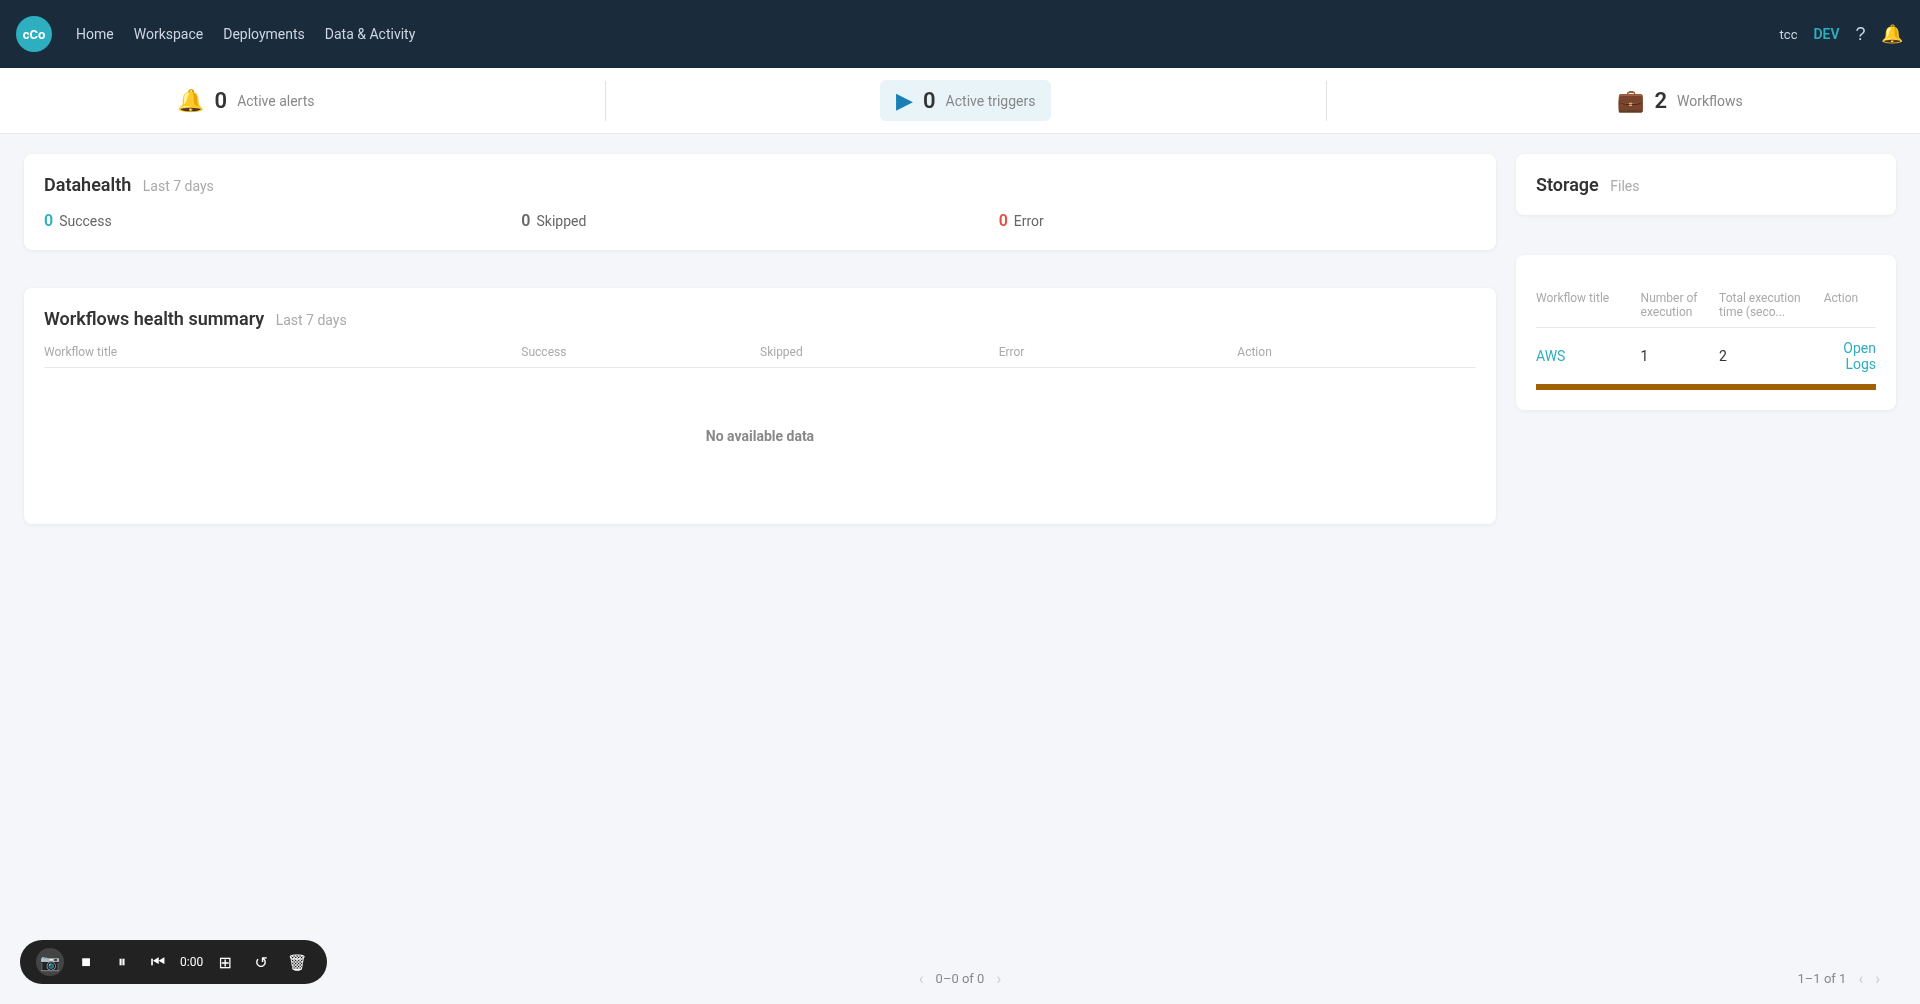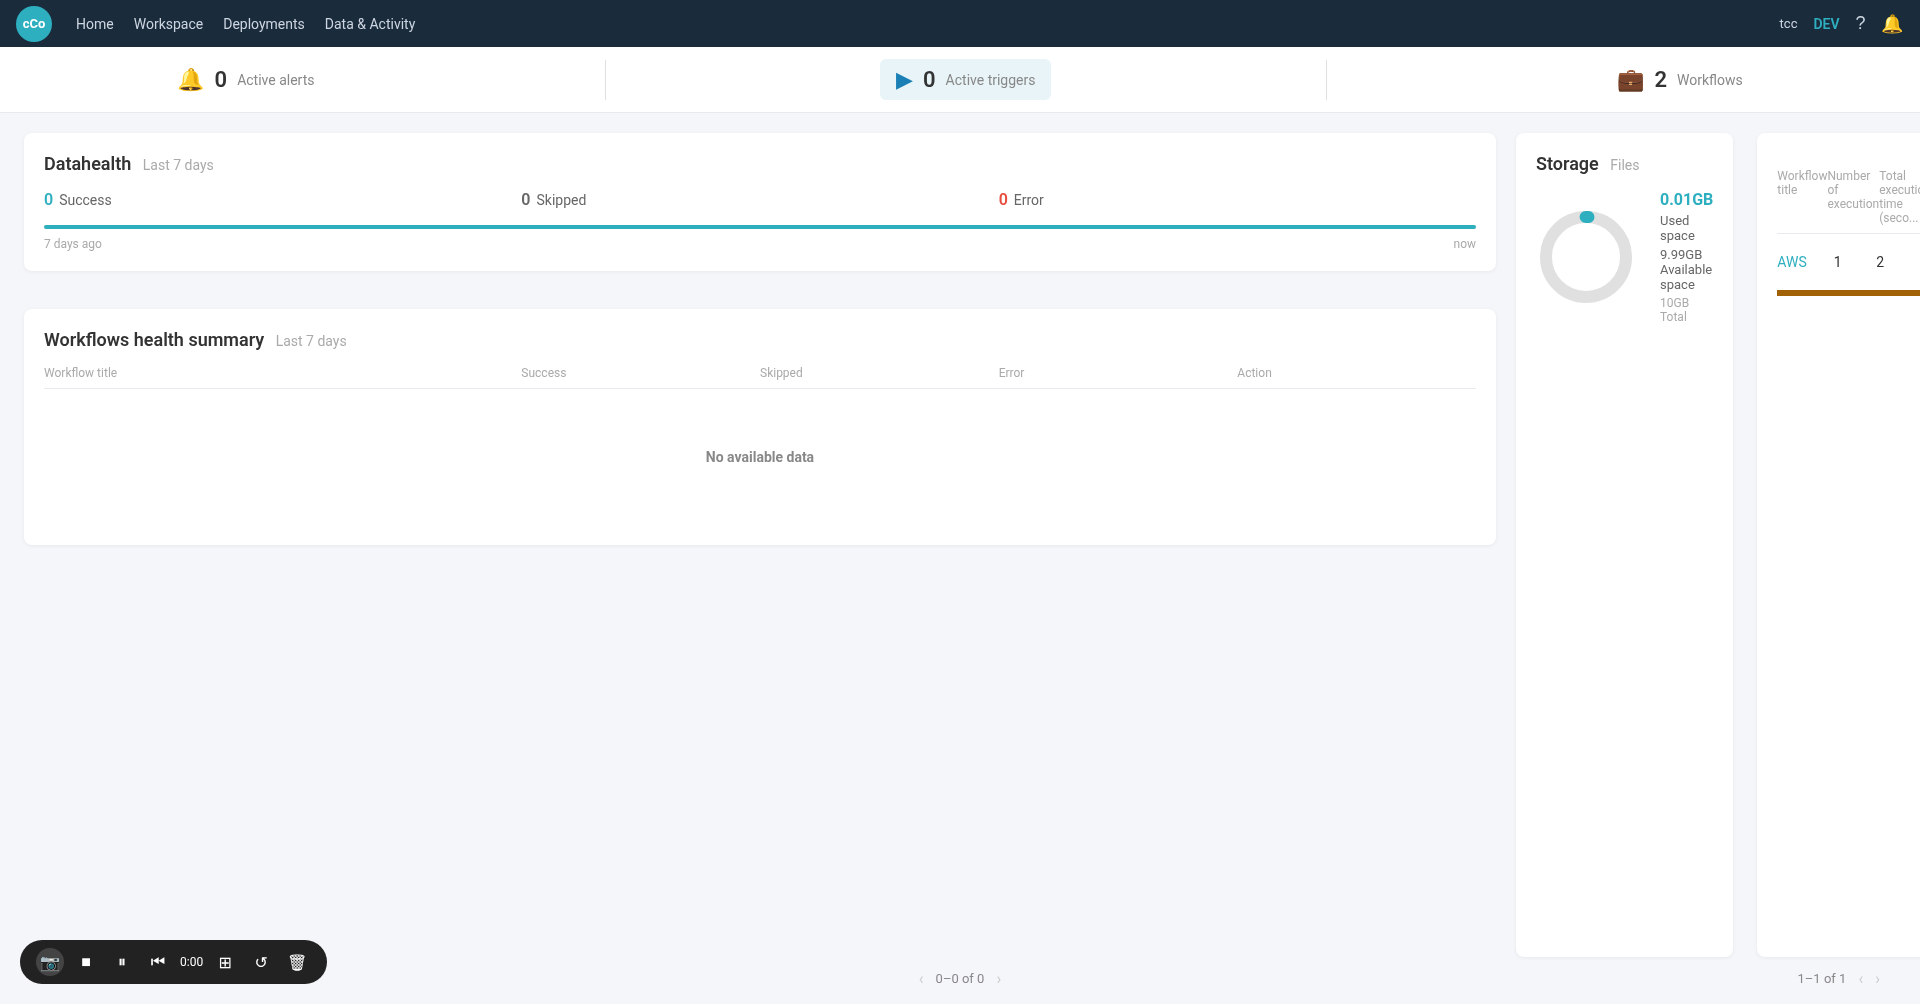--- a/index.html
+++ b/index.html
@@ -3,21 +3,21 @@
   <meta charset="utf-8">
   <style>
     * { margin: 0; padding: 0; box-sizing: border-box; }
     body { font-family: -apple-system, BlinkMacSystemFont, 'Segoe UI', Roboto, sans-serif; background: #f5f6fa; color: #333; font-size: 14px; }
 
     
     .topnav {
       background: #1a2b3c;
       display: flex;
       align-items: center;
-      height: 47px;
+      height: 68px;
       padding: 0 16px;
       gap: 24px;
     }
     .topnav-logo {
       width: 36px; height: 36px;
       background: #2eafc0;
       border-radius: 50%;
       display: flex; align-items: center; justify-content: center;
       color: white; font-weight: bold; font-size: 13px;
     }
@@ -56,21 +56,21 @@
     .summary-count { font-size: 22px; font-weight: 600; color: #333; }
     .summary-label { font-size: 14px; color: #888; }
     .summary-divider { width: 1px; height: 40px; background: #e0e0e0; }
 
     
     .main-content {
       display: flex; gap: 20px; padding: 20px 24px;
       min-height: calc(100vh - 140px);
     }
     .left-panel { flex: 1; display: flex; flex-direction: column; gap: 38px; }
-    .right-panel { width: 380px; display: flex; gap: 24px; }
+    .right-panel { width: 380px; display: flex; flex-direction: column; gap: 40px; }
 
     
     .card {
       background: white; border-radius: 8px; padding: 20px;
       box-shadow: 0 1px 4px rgba(0,0,0,0.06);
     }
 
     
     .section-title { font-size: 18px; font-weight: 600; color: #333; display: inline; }
     .section-subtitle { font-size: 14px; color: #aaa; margin-left: 8px; }
@@ -233,29 +233,20 @@
         </div>
         <div class="stat-item">
           <span class="stat-number skipped">0</span>
           <span class="stat-label">Skipped</span>
         </div>
         <div class="stat-item">
           <span class="stat-number error">0</span>
           <span class="stat-label">Error</span>
         </div>
       </div>
-      <div class="datahealth-bar-container">
-        <div class="datahealth-bar">
-          <div class="datahealth-bar-fill"></div>
-        </div>
-        <div class="bar-labels">
-          <span>7 days ago</span>
-          <span>now</span>
-        </div>
-      </div>
     </div>
 
     <div class="card">
       <div>
         <span class="section-title">Workflows health summary</span>
         <span class="section-subtitle">Last 7 days</span>
       </div>
       <div class="table-container">
         <div class="table-header">
           <span class="table-header-cell">Workflow title</span>
@@ -269,36 +260,20 @@
     </div>
 
   </div>
 
   <div class="right-panel">
 
     <div class="card">
       <div>
         <span class="section-title">Storage</span>
         <span class="section-subtitle">Files</span>
-      </div>
-      <div class="storage-content">
-        <div class="donut-container">
-          <svg class="donut-svg" viewBox="0 0 100 100">
-            <circle cx="50" cy="50" r="40" fill="none" stroke="#e0e0e0" stroke-width="12"></circle>
-            <circle cx="50" cy="50" r="40" fill="none" stroke="#2eafc0" stroke-width="12" stroke-dasharray="2.5 248" stroke-linecap="round" transform="rotate(-90 50 50)"></circle>
-          </svg>
-        </div>
-        <div class="storage-legend">
-          <span class="used-space">0.01GB</span>
-          <span class="used-label">Used space</span>
-          <span class="available-space">
-            <span>9.99GB</span> <span>Available space</span>
-          </span>
-          <span class="total-space">10GB Total</span>
-        </div>
       </div>
     </div>
 
     <div class="card">
       <div class="executions-table">
         <div class="exec-table-header">
           <span class="exec-header-cell">Workflow title</span>
           <span class="exec-header-cell">Number of execution</span>
           <span class="exec-header-cell">Total execution time (seco...</span>
           <span class="exec-header-cell">Action</span>

